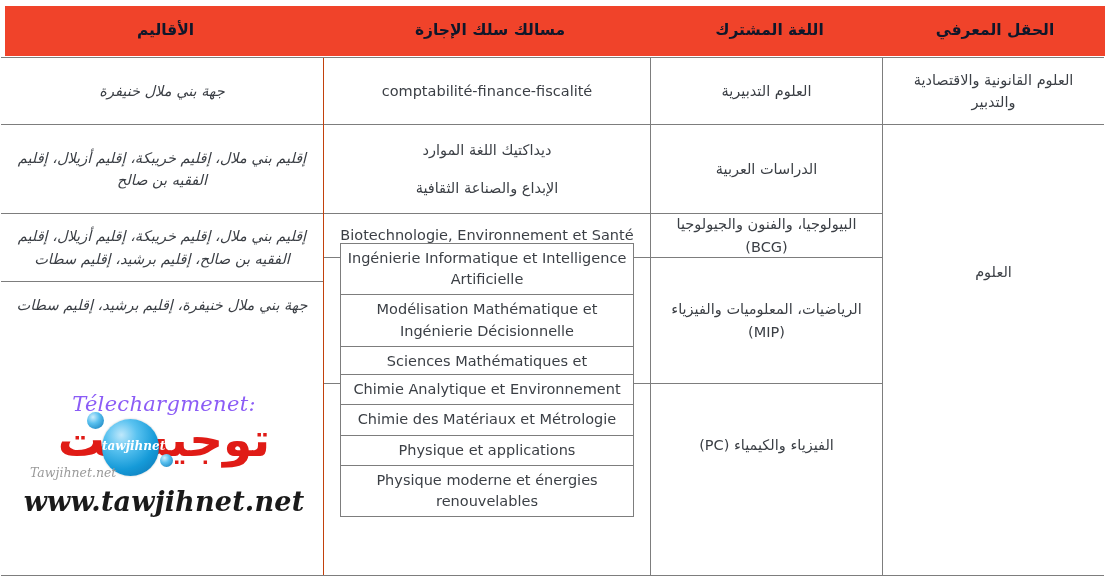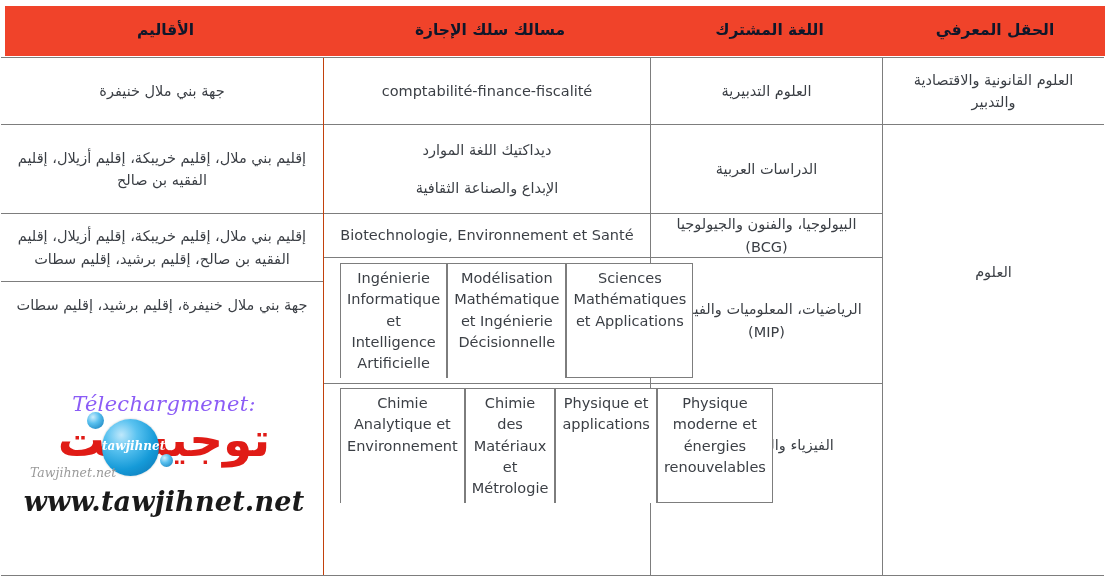--- a/index.html
+++ b/index.html
@@ -53,21 +53,21 @@
   }
 
   .col{
     box-sizing:border-box;
     display:flex;
     flex-direction:column;
   }
   .col-field{width:222px;border-left:1px solid #7d7d7d;}
   .col-trunk{width:232px;border-left:1px solid #7d7d7d;}
   .col-track{width:327px;border-left:1px solid #c2410c;}
-  .col-prov{width:322px;}
+  .col-prov{width:322px;font-style:italic;}
 
   .cell{
     box-sizing:border-box;
     display:flex;
     flex-direction:column;
     align-items:center;
     justify-content:center;
     padding:6px 10px;
     font-size:14.5px;
     color:#3b3f45;
@@ -79,20 +79,21 @@
   .bb{border-bottom:1px solid #7d7d7d;}
 
   .cell p{margin:0;}
   .cell p + p{margin-top:16px;}
 
   
   .boxgroup{
     direction:ltr;
     width:100%;
     display:flex;
+    flex-direction:column;
     align-items:stretch;
     padding:0 6px;
     box-sizing:border-box;
   }
   .boxgroup .bx{
     border:1px solid #7d7d7d;
     border-bottom:none;
     padding:4px 6px;
     font-size:14.5px;
     color:#3b3f45;

